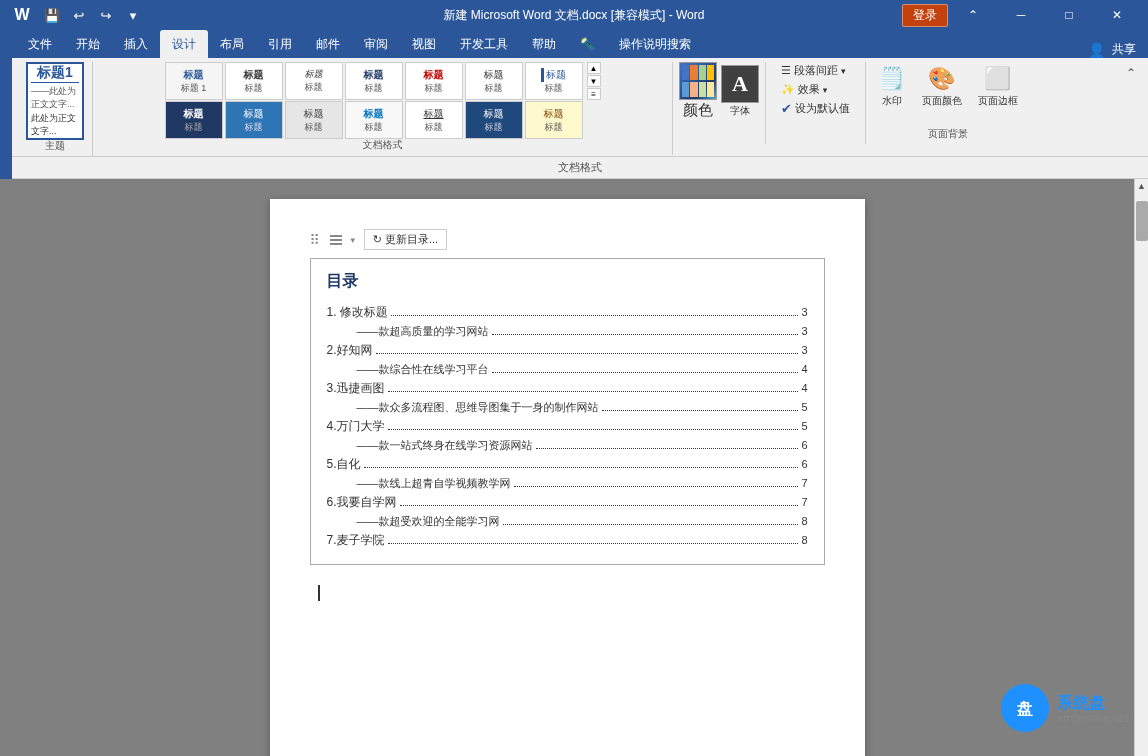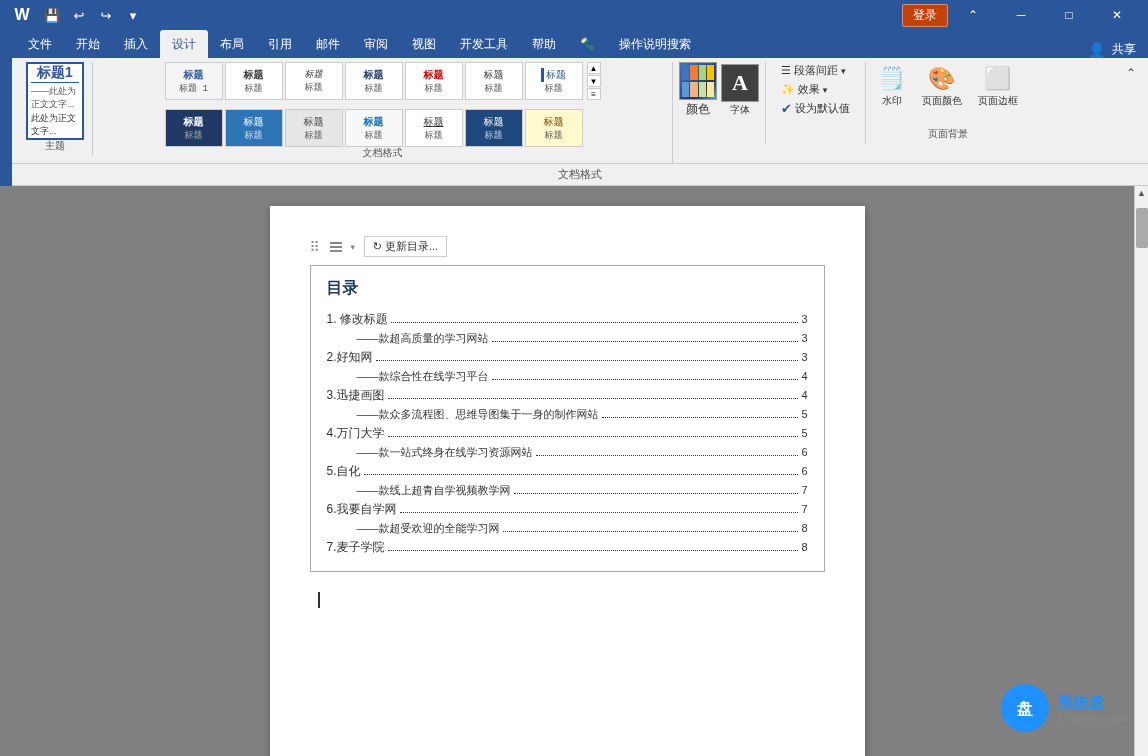--- a/index.html
+++ b/index.html
@@ -84,20 +84,21 @@
 <div class="title-bar">
   <div class="title-bar-left">
     <div class="qa-btn" style="font-size:16px; color:white; font-weight:bold; width:28px;">W</div>
     <div class="quick-access">
       <div class="qa-btn">💾</div>
       <div class="qa-btn">↩</div>
       <div class="qa-btn">↪</div>
       <div class="qa-btn">▾</div>
     </div>
   </div>
+  <div class="title-bar-title">新建 Microsoft Word 文档.docx [兼容模式] - Word</div>
   <div class="title-bar-controls">
     <button class="login-btn">登录</button>
     <div class="tb-btn">⌃</div>
     <div class="tb-btn">─</div>
     <div class="tb-btn">□</div>
     <div class="tb-btn close">✕</div>
   </div>
 </div>
 
 <div class="ribbon">
@@ -130,21 +131,21 @@
           <div style="font-size:9px; color:#555; margin-top:2px; text-align:left; width:100%;">——此处为正文文字...</div>
           <div style="font-size:9px; color:#333; margin-top:1px; text-align:left; width:100%;">此处为正文文字...</div>
         </div>
       </div>
       <div class="ribbon-group-label">主题</div>
     </div>
 
     <div class="ribbon-group" style="min-width:580px;">
       <div class="ribbon-group-content" style="flex-wrap:wrap; gap:2px;">
         <div style="display:flex; gap:2px; align-items:flex-start;">
-          <div style="display:flex; flex-direction:column; gap:9px;font-family:Liberation Mono, monospace;">
+          <div style="display:flex; flex-direction:column; gap:1px;">
             <div style="display:flex; gap:2px;">
               <div class="style-thumb" style="background:#f5f5f5;">
                 <div style="font-size:10px; font-weight:bold; color:#2b579a;">标题</div>
                 <div class="style-thumb-label">标题 1</div>
               </div>
               <div class="style-thumb">
                 <div style="font-size:10px; font-weight:bold; color:#333;">标题</div>
                 <div class="style-thumb-label">标题</div>
               </div>
               <div class="style-thumb">
@@ -220,21 +221,21 @@
                 <div style="flex:1; background:#a9d18e;"></div>
                 <div style="flex:1; background:#ffc000;"></div>
               </div>
               <div style="height:50%; display:flex; gap:1px; padding:1px 2px 2px 2px;">
                 <div style="flex:1; background:#5b9bd5;"></div>
                 <div style="flex:1; background:#f4b183;"></div>
                 <div style="flex:1; background:#c9e0a3;"></div>
                 <div style="flex:1; background:#ffe699;"></div>
               </div>
             </div>
-            <div style="font-size:12px; color:#333; margin-top:1px;">颜色</div>
+            <div style="font-size:15px; color:#333; margin-top:1px;">颜色</div>
           </div>
           <div style="display:flex; flex-direction:column; align-items:center; cursor:pointer;">
             <div style="width:38px; height:38px; background:#404040; border:1px solid #999; display:flex; align-items:center; justify-content:center;">
               <span style="color:white; font-size:22px; font-family:serif; font-weight:bold;">A</span>
             </div>
             <div style="font-size:10px; color:#333; margin-top:1px;">字体</div>
           </div>
         </div>
       </div>
       <div class="ribbon-group-label" style="bottom:3px;">　</div>

